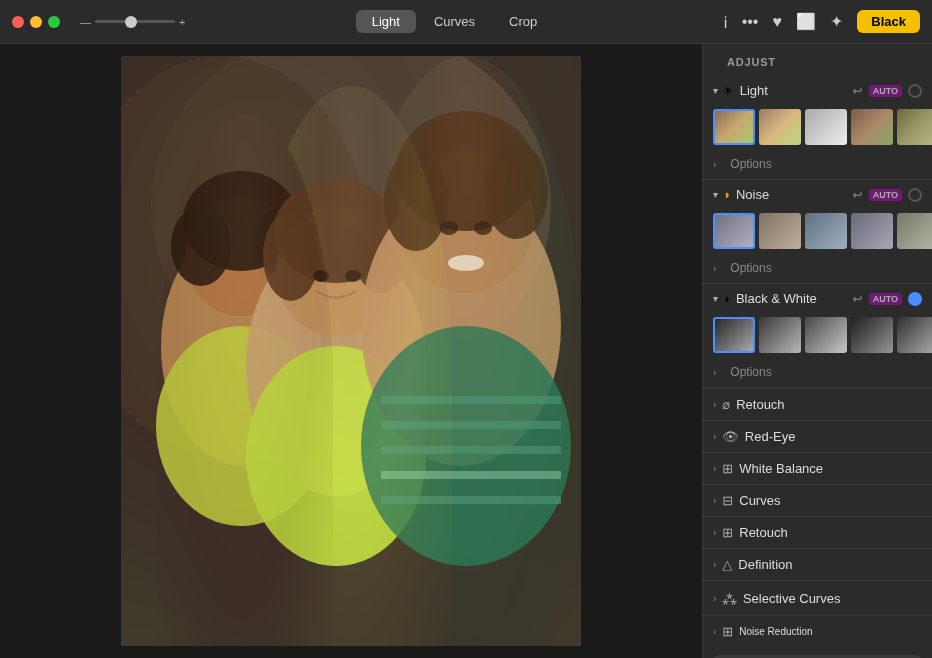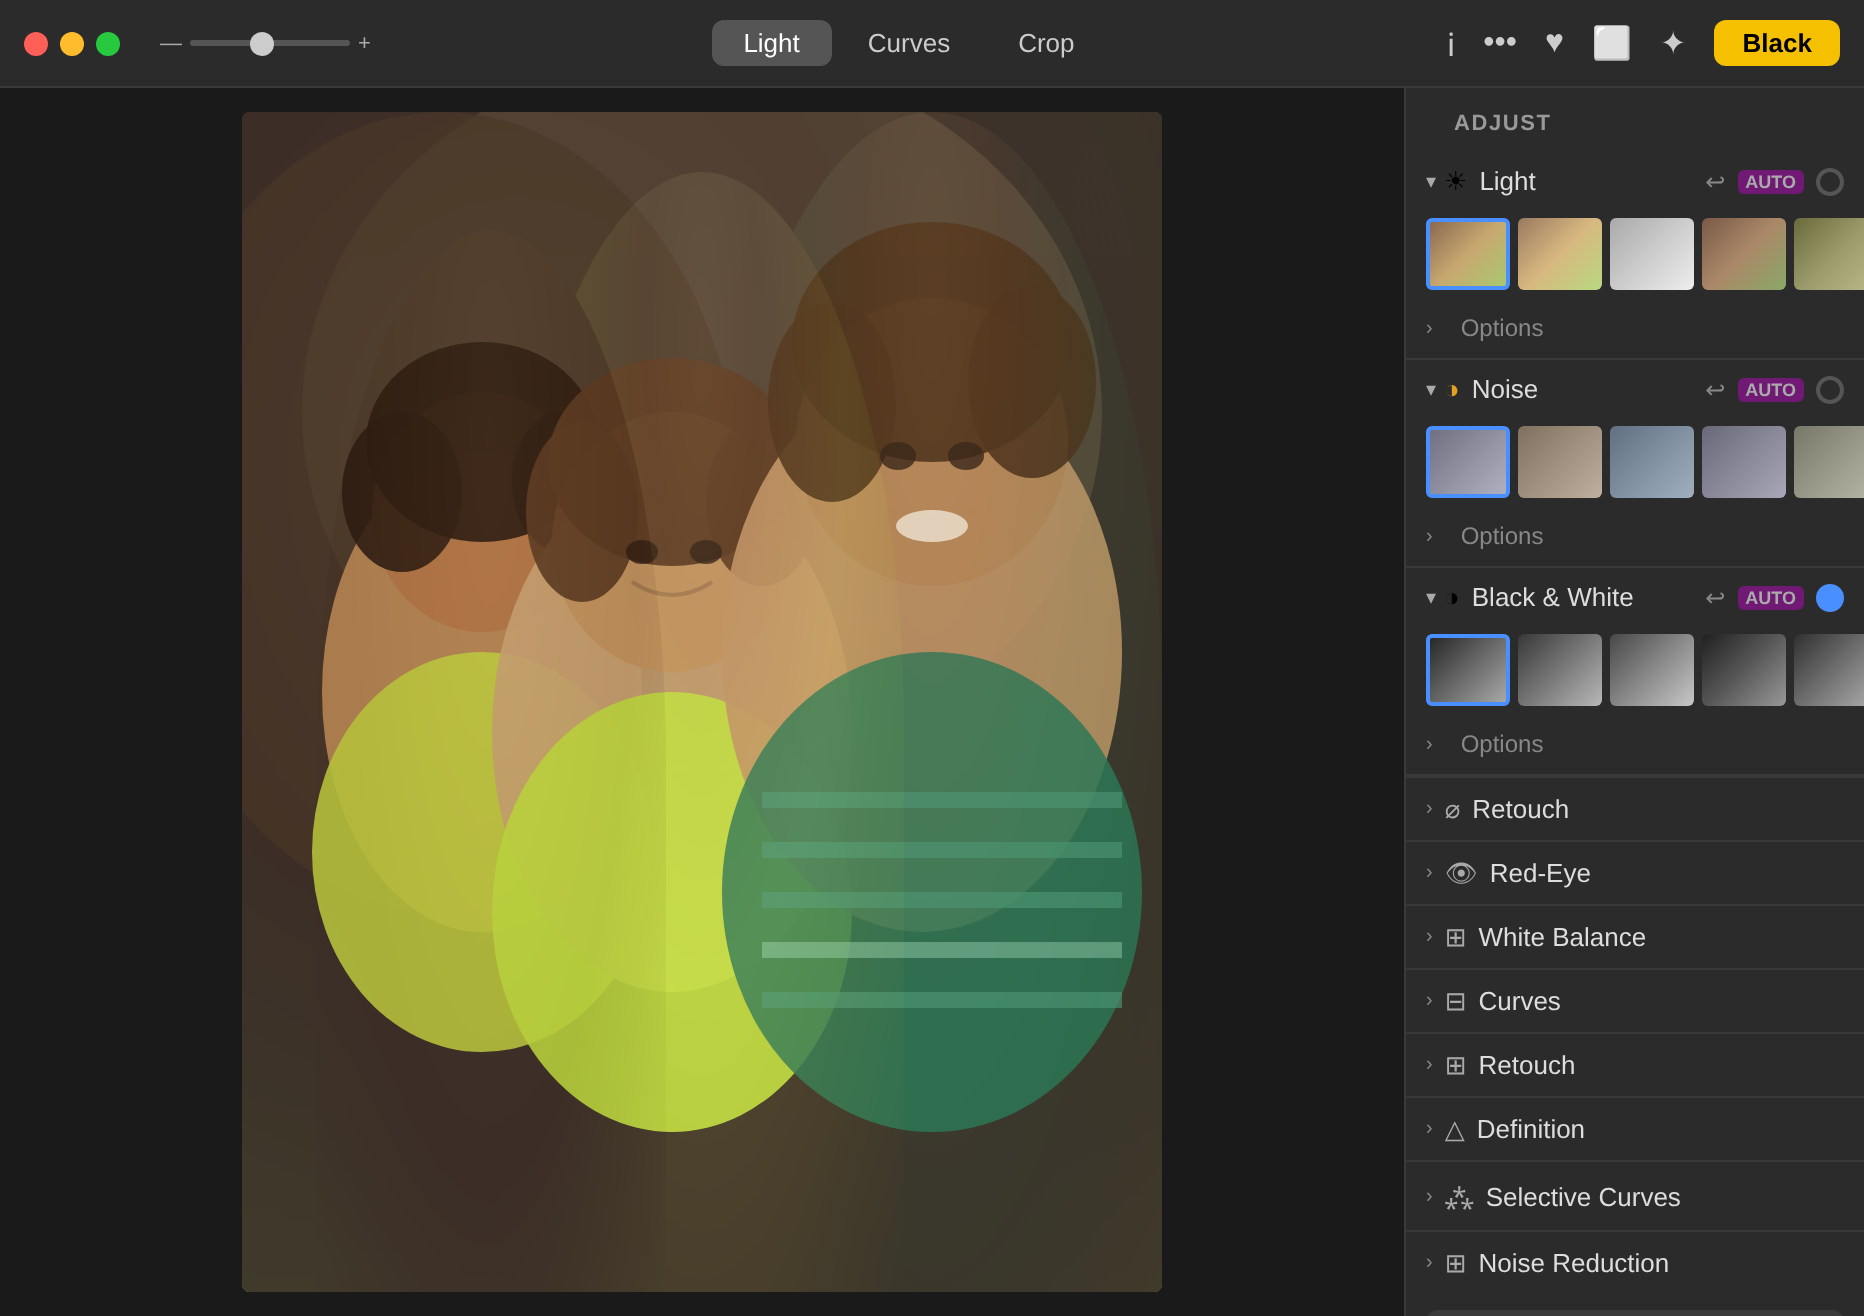--- a/index.html
+++ b/index.html
@@ -531,21 +531,21 @@
       <span style="color:#ddd;font-size:13px;">Definition</span>
     </div>
     <div class="simple-adj-row">
       <span style="color:#888;font-size:10px;margin-right:6px;">›</span>
       <span style="font-size:13px;margin-right:6px;color:#aaa;">⁂</span>
       <span style="color:#ddd;font-size:13px;">Selective Curves</span>
     </div>
     <div class="simple-adj-row">
       <span style="color:#888;font-size:10px;margin-right:6px;">›</span>
       <span style="font-size:13px;margin-right:6px;color:#aaa;">⊞</span>
-      <span style="color:#ddd;font-size:13px;">Noise Reduction</span>
+      <span style="color:#ddd;font-size:10px;">Noise Reduction</span>
     </div>
 
     <div class="reset-section">
       <button class="reset-btn">Reset Adjustments</button>
     </div>
 
   </div>
 </div>
 
 </body></html>

